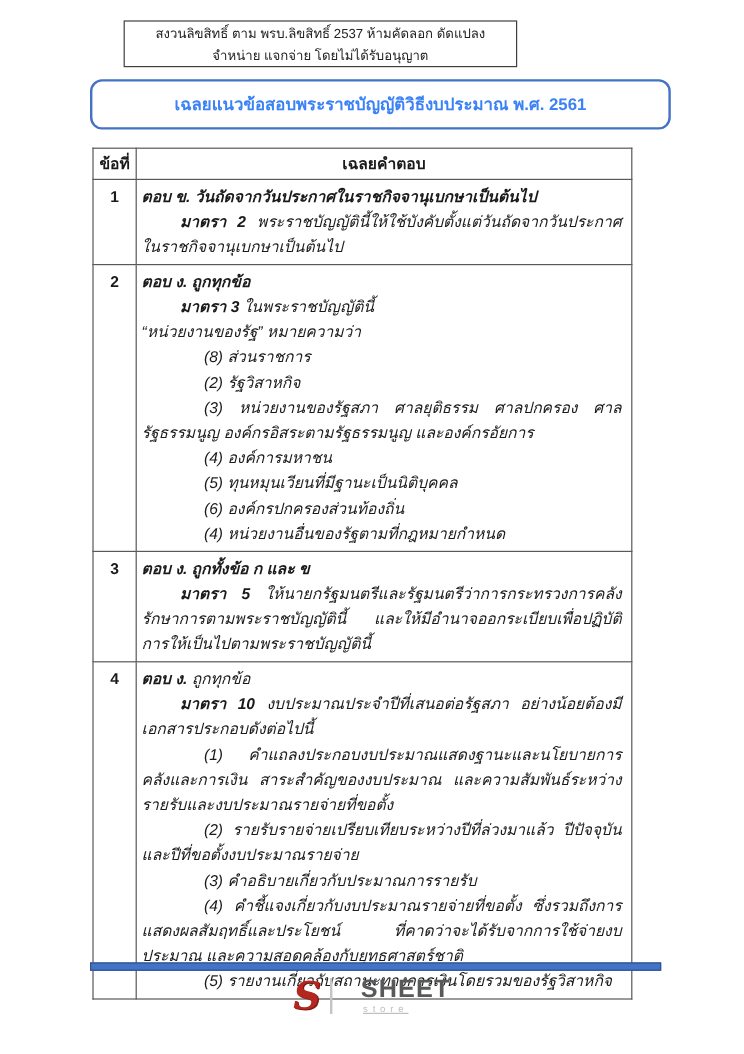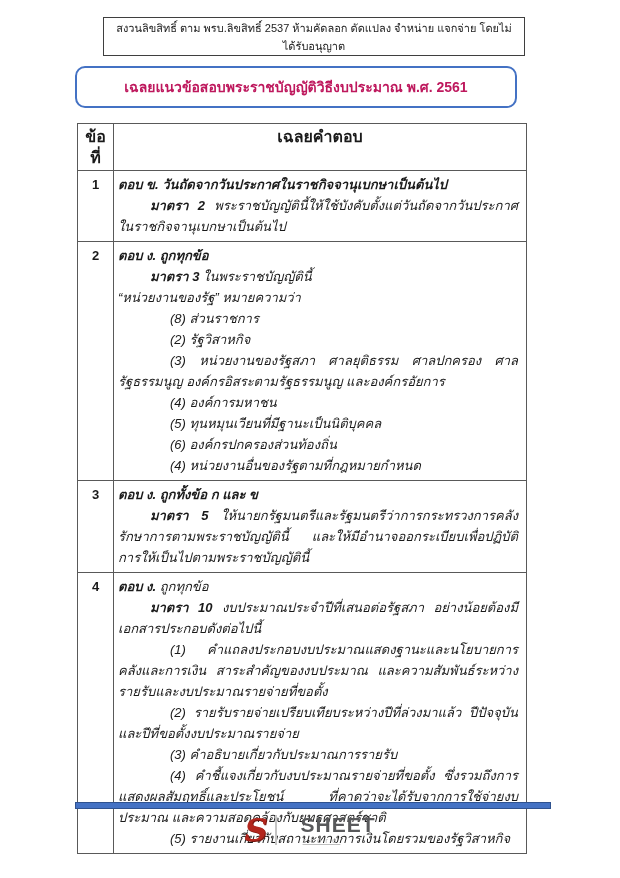--- a/index.html
+++ b/index.html
@@ -10,44 +10,44 @@
   }
   
   .pagenum-box {
     position:absolute; left:0; top:21px; width:91px; height:32px;
     background:#000000; color:#ffffff; font-size:12px;
     display:flex; align-items:center; justify-content:flex-end;
     padding-right:14px; box-sizing:border-box;
   }
   
   .copyright-box {
-    position:absolute; left:103px; top:17px; width:422px; height:39px;
+    position:absolute; left:103px; top:17px; width:328px; height:39px;
     border:1.5px solid #3f3f3f; box-sizing:border-box;
     display:flex; align-items:center; justify-content:center;
     font-size:11px; color:#222; padding:0 6px; text-align:center;
   }
   
   .title-box {
-    position:absolute; left:75px; top:66px; width:442px; height:42px;
+    position:absolute; left:75px; top:66px; width:484px; height:42px;
     border:2px solid #4472c4; border-radius:10px; box-sizing:border-box;
     display:flex; align-items:center; justify-content:center;
-    font-size:14px; font-weight:bold; color:#be185d; text-align:center;
+    font-size:14px; font-weight:bold; color:#3b82f6; text-align:center;
   }
   
   table.anskey {
     position:absolute; left:77px; top:123px; width:450px;
     border-collapse:collapse; table-layout:fixed;
     font-size:13px; line-height:21px;
   }
   table.anskey th, table.anskey td {
     border:1px solid #595959; vertical-align:top; box-sizing:border-box;
   }
   table.anskey th {
     font-weight:bold; text-align:center; padding:2px 2px; height:24px;
-    font-size:16px;
+    font-size:13px;
   }
   col.c-num { width:36px; }
   td.num-cell {
     text-align:center; font-weight:bold; padding-top:3px; font-size:13px;
   }
   td.ans-cell { padding:3px 8px 4px 4px; }
   td.ans-cell p.para { margin:0; text-align:justify;font-style:italic; }
   p.flush   { text-indent:0; }
   p.section { text-indent:32px; }
   p.item    { text-indent:52px; }

